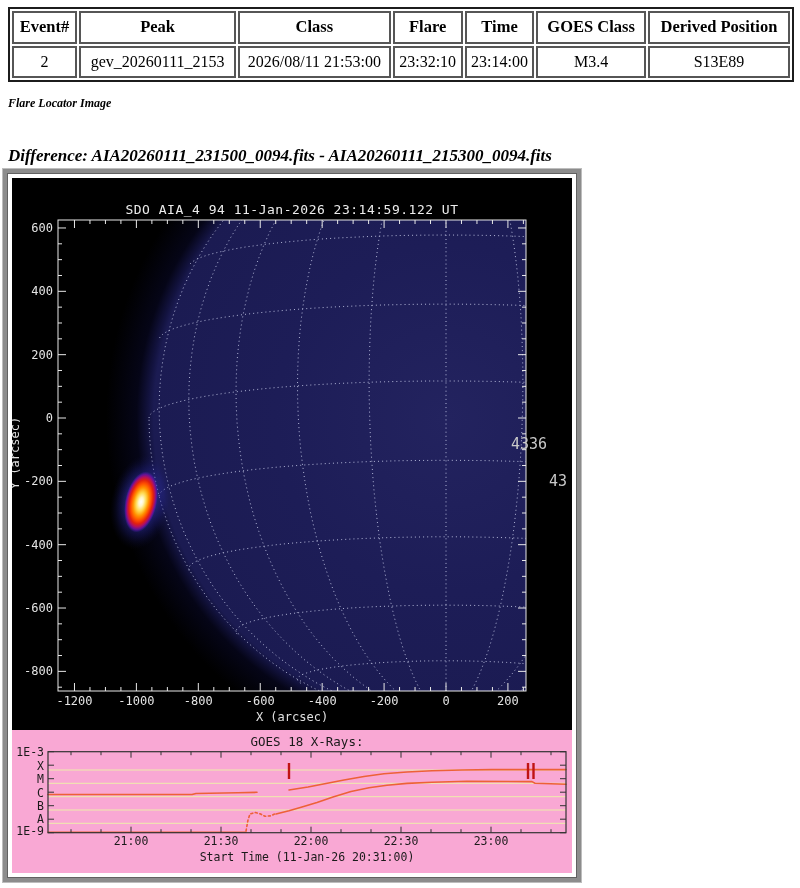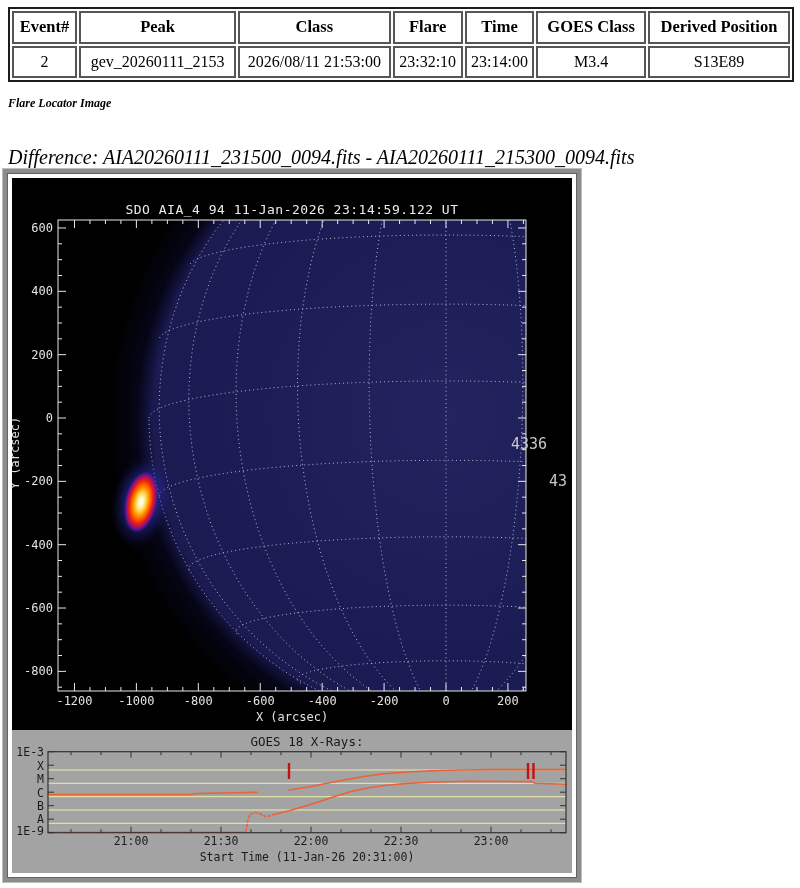--- a/index.html
+++ b/index.html
@@ -6,27 +6,27 @@
   #root{position:relative;width:800px;height:888px;background:#fff;overflow:hidden;
         font-family:"Liberation Serif",serif;color:#000;}
   
   #evtTable{position:absolute;left:8px;top:7px;width:786px;
             border-collapse:separate;border-spacing:2px;border:2px solid #1c1c1c;background:#fff;}
   #evtTable th,#evtTable td{border:2px solid #565656;padding:4px 3px;text-align:center;
             font-size:16px;line-height:1.25;background:#fff;white-space:nowrap;}
   #evtTable th{font-weight:bold;font-size:16.5px;}
   
   #heading{position:absolute;left:8px;top:96px;margin:0;font-size:12px;font-weight:bold;font-style:italic;}
-  #caption{position:absolute;left:8px;top:146px;font-size:20px;font-style:italic;}
+  #caption{position:absolute;left:8px;top:146px;font-size:17px;font-style:italic;font-weight:bold;}
   
   #frame{position:absolute;left:3px;top:169px;width:560px;height:695px;padding:5px;
          background:#fff;border:4px solid #8c8c8c;
          box-shadow:inset 0 0 0 1px #616161, 0 0 0 1px #bdbdbd;}
   #aiaWrap{width:560px;height:552px;background:#000;}
-  #goesWrap{width:560px;height:143px;background:#a3a3a3;}
+  #goesWrap{width:560px;height:143px;background:#f9a8d4;}
   svg{display:block;}
   
   .grid{fill:none;stroke:#c6cbe8;stroke-width:1;stroke-dasharray:1 3.1;opacity:.88;}
   .pbox{fill:none;stroke:#e8e8e8;stroke-width:1;}
   .tick{stroke:#e8e8e8;stroke-width:1;}
   .alab{fill:#e4e4e4;font:12px "DejaVu Sans Mono",monospace;}
   .areg{fill:#c9c9c9;font:15px "DejaVu Sans Mono",monospace;}
   .atitle{fill:#ececec;font:13px "DejaVu Sans Mono",monospace;letter-spacing:.5px;}
   .axlabel,.aylabel{fill:#e0e0e0;font:12px "DejaVu Sans Mono",monospace;}
   

